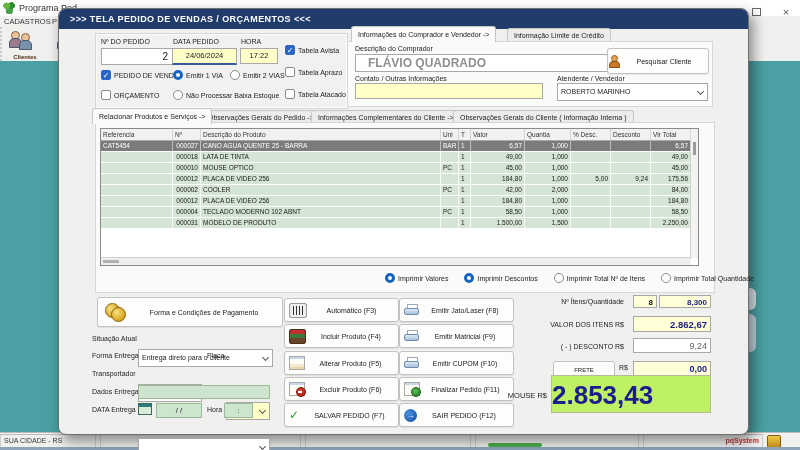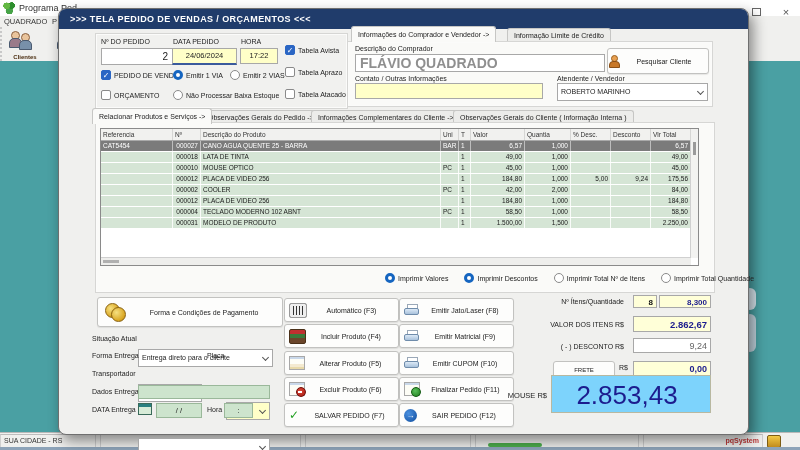--- a/index.html
+++ b/index.html
@@ -117,36 +117,36 @@
     background:linear-gradient(#2a8080 0 3px,#d8ecd8 3px),repeating-linear-gradient(90deg,transparent 0 3px,rgba(60,110,60,.35) 3px 4px);}
   .icon-sp{position:relative;width:12px;height:12px;flex:0 0 12px;}
   .icon-sp::before{content:"";position:absolute;left:3px;top:0;width:5px;height:5px;border-radius:50%;
     background:#e8a050;border:1px solid #9a6020;}
   .icon-sp::after{content:"";position:absolute;left:1px;top:6px;width:9px;height:5px;border-radius:4px 4px 0 0;
     background:#c87828;border:1px solid #8a5018;}
   
   .tot-lbl{font-size:7px;color:#222;text-align:right;}
   .tot-fld{border:1px solid #a8a8a8;background:#ffffd8;font-weight:bold;color:#1c1c8e;
     text-align:right;padding-right:3px;box-sizing:border-box;}
-  .total-box{background:#7dd3fc;border:1px solid #b8b8a0;color:#1c1c8e;font-weight:normal;
-    text-align:center;}
+  .total-box{background:#bef264;border:1px solid #b8b8a0;color:#1c1c8e;font-weight:bold;
+    text-align:left;}
 </style>
 </head>
 <body>
 
 <div id="screen">
 
   <div class="abs bg-titlebar"></div>
   <div class="abs logo"></div>
   <div class="abs bg-title nw">Programa Ped</div>
   <div class="abs winbtn win-restore" style="left:749px;"></div>
   <div class="abs winbtn win-close" style="left:779px;"></div>
 
   <div class="abs bg-menubar"></div>
-  <div class="abs menu-item" style="left:4px;top:17px;">QUADRADO</div>
+  <div class="abs menu-item" style="left:4px;top:17px;">CADASTROS</div>
   <div class="abs menu-item" style="left:52px;top:17px;">P</div>
 
   <div class="abs bg-toolbar"></div>
   <div class="abs toolbtn" style="left:3px;">
     <span class="person alt" style="left:6px;top:3px;"></span>
     <span class="person" style="left:16px;top:5px;"></span>
     <span class="caption">Clientes</span>
   </div>
   <div class="abs toolbtn" style="left:49px;">
     <span class="person" style="left:8px;top:4px;"></span>
@@ -210,21 +210,21 @@
     </label>
     <label class="abs opt" style="left:226px;top:80px;">
       <span class="cb"></span>
       <span>Tabela Atacado</span>
     </label>
 
     <div class="tab active" style="left:292px;top:17px;">Informações do Comprador e Vendedor  -&gt;</div>
     <div class="tab" style="left:448px;top:19px;">Informação Limite de Crédito</div>
     <div class="abs gbox" style="left:288px;top:32px;width:364px;height:64px;background:#fafaf8;"></div>
     <div class="abs lbl nw" style="left:296px;top:36px;">Descrição do Comprador</div>
-    <div class="abs fld" style="left:296px;top:45px;width:244px;height:16px;font-size:14px;font-weight:bold;color:#8f8f8f;line-height:16px;padding-left:4px;">FLÁVIO QUADRADO</div>
+    <div class="abs fld" style="left:296px;top:45px;width:244px;height:16px;font-size:12px;font-weight:bold;color:#8f8f8f;line-height:16px;padding-left:12px;">FLÁVIO QUADRADO</div>
     <div class="abs btn" style="left:548px;top:39px;width:100px;height:24px;">
       <span class="icon-sp"></span>
       <span class="cap">Pesquisar Cliente</span>
     </div>
     <div class="abs lbl nw" style="left:296px;top:66px;">Contato / Outras Informações</div>
     <div class="abs fld yellow" style="left:296px;top:74px;width:186px;height:14px;"></div>
     <div class="abs lbl nw" style="left:498px;top:66px;">Atendente / Vendedor</div>
     <div class="abs fld combo" style="left:498px;top:74px;width:146px;height:16px;line-height:16px;padding-left:3px;font-size:7px;">
       <span>ROBERTO MARINHO</span>
       <span class="arr"></span>

